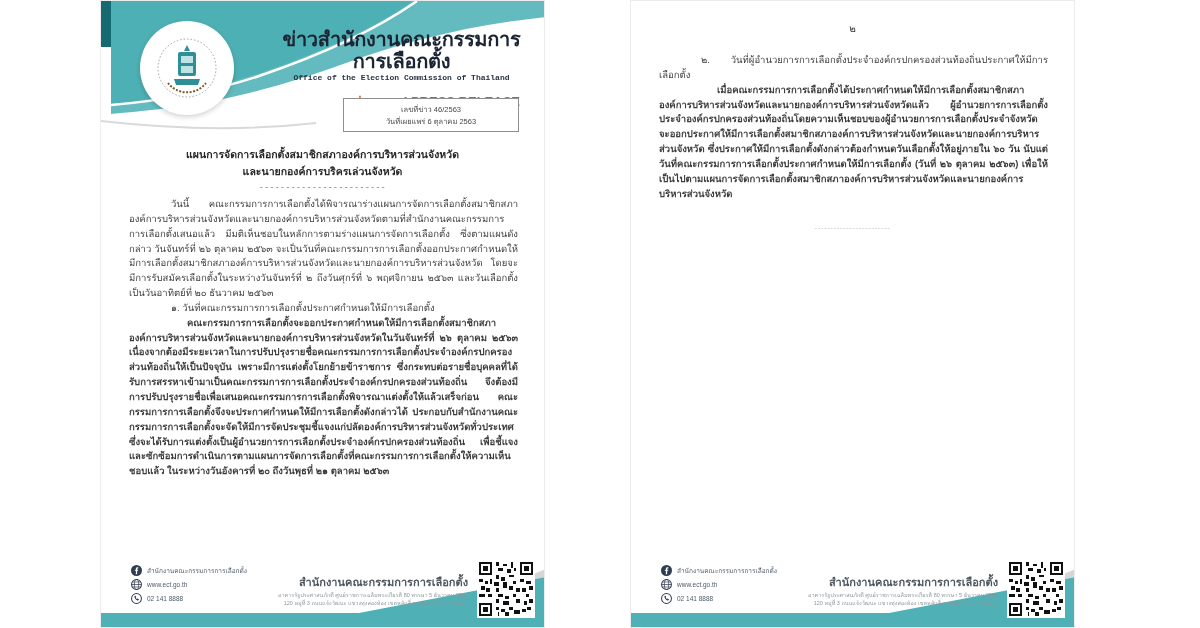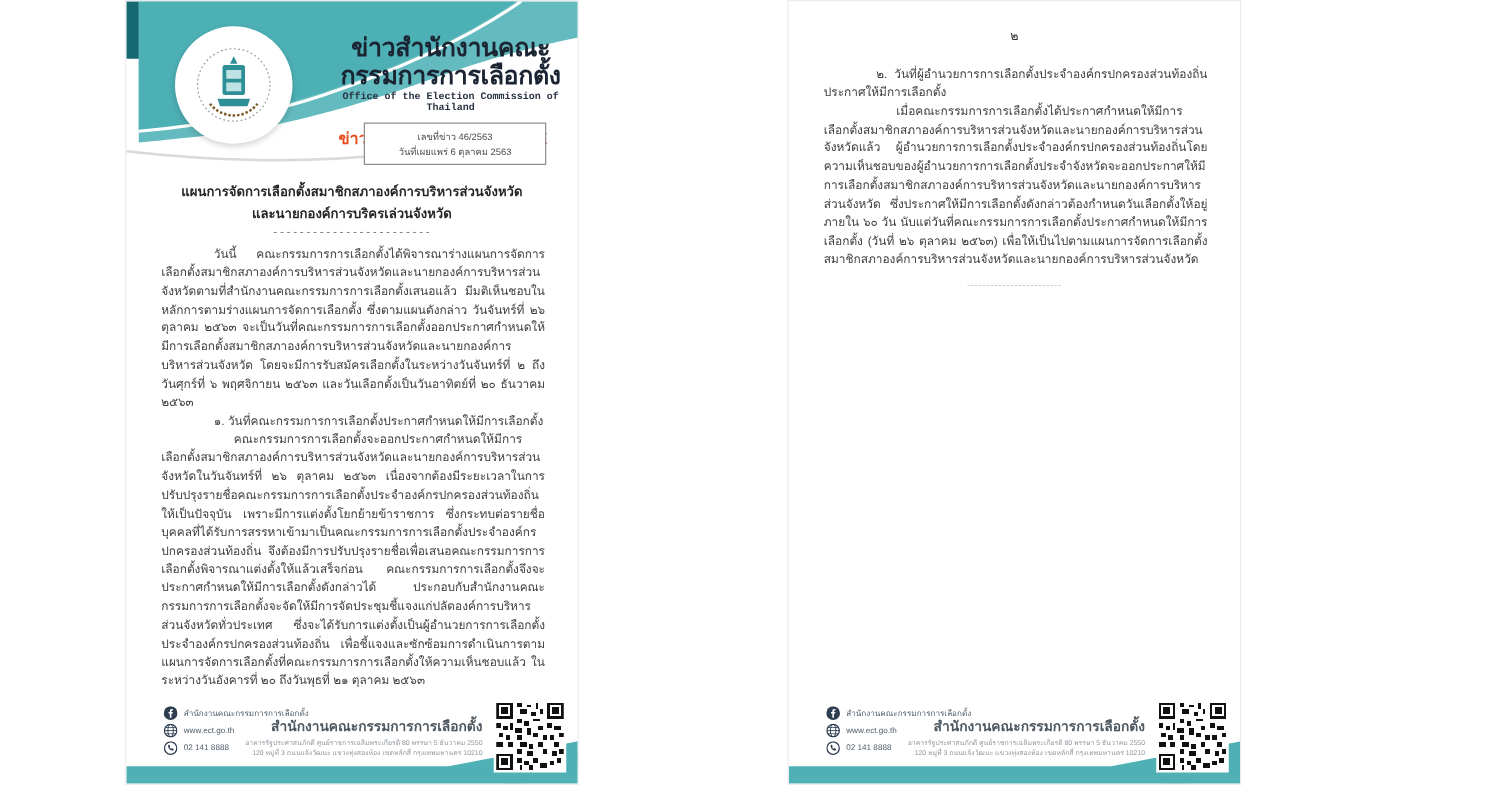--- a/index.html
+++ b/index.html
@@ -2,53 +2,53 @@
 <html lang="th"><head>
 <meta charset="utf-8">
 <style>
   html,body{margin:0;padding:0;}
   body{
     width:1200px;height:628px;position:relative;background:#ffffff;
     font-family:"Liberation Sans","DejaVu Sans",sans-serif;
     overflow:hidden;-webkit-font-smoothing:antialiased;
   }
   .page{
-    position:absolute;top:0;width:363px;height:628px;background:#fff;
+    position:absolute;top:0;width:445px;height:628px;background:#fff;
     border:1px solid #ececec;box-sizing:border-box;overflow:hidden;
   }
   #page-1{left:100px;}
   #page-2{left:630px;}
 
   
   .hdr-svg{position:absolute;top:0;left:0;}
   .logo-circle{
     position:absolute;left:39px;top:20px;width:94px;height:94px;border-radius:50%;
     background:#fff;box-shadow:0 2px 5px rgba(0,0,0,.18);
     display:flex;align-items:center;justify-content:center;
   }
   .hdr-right{position:absolute;left:168px;right:10px;top:27px;text-align:center;}
   .agency-title{font-size:20px;font-weight:bold;color:#1b2433;letter-spacing:-.3px;line-height:22px;}
   .agency-sub{font-size:8px;font-weight:bold;color:#2a3342;margin-top:1px;font-family:Liberation Mono, monospace;}
   .press-release{margin-top:9px;text-align:right;padding-right:14px;font-size:13px;font-weight:bold;color:#e64e22;}
   .info-box{
     position:absolute;right:25px;top:97px;width:136px;border:1px solid #8f8f8f;
-    padding:5px 4px 4px;text-align:center;font-size:7.5px;line-height:11.5px;color:#4a4a4a;background:#fff;
+    padding:5px 19px 4px;text-align:center;font-size:7.5px;line-height:11.5px;color:#4a4a4a;background:#fff;
   }
 
   
   .doc-title{position:absolute;top:146px;left:0;right:0;text-align:center;
     font-size:10.5px;font-weight:bold;color:#262626;line-height:17px;font-family:Liberation Mono, monospace;}
   .title-divider{font-size:8px;color:#555;letter-spacing:.5px;font-weight:normal;line-height:12px;}
   .body-text{position:absolute;left:28px;right:26px;color:#3d3d3d;
     font-size:9.5px;line-height:14.85px;text-align:justify;}
   #page-1 .body-text{top:196px;}
   #page-2 .body-text{top:52px;}
   .body-text p{margin:0;}
   .ind1{text-indent:42px;}
-  .ind2{text-indent:58px;}
+  .ind2{text-indent:58px;font-weight:bold;}
   .gap{margin-top:3px !important;}
   .page-number{position:absolute;top:20px;left:0;right:0;text-align:center;font-size:10px;color:#333;}
   .mid-divider{position:absolute;top:222px;left:0;right:0;text-align:center;
     font-size:8px;color:#c2c2c2;letter-spacing:.5px;}
 
   
   .footer{position:absolute;left:0;bottom:0;width:100%;height:90px;}
   .footer svg.bg{position:absolute;left:0;bottom:0;}
   .contact{position:absolute;left:30px;bottom:23px;display:flex;flex-direction:column;gap:3px;}
   .contact-row{display:flex;align-items:center;gap:5px;}

